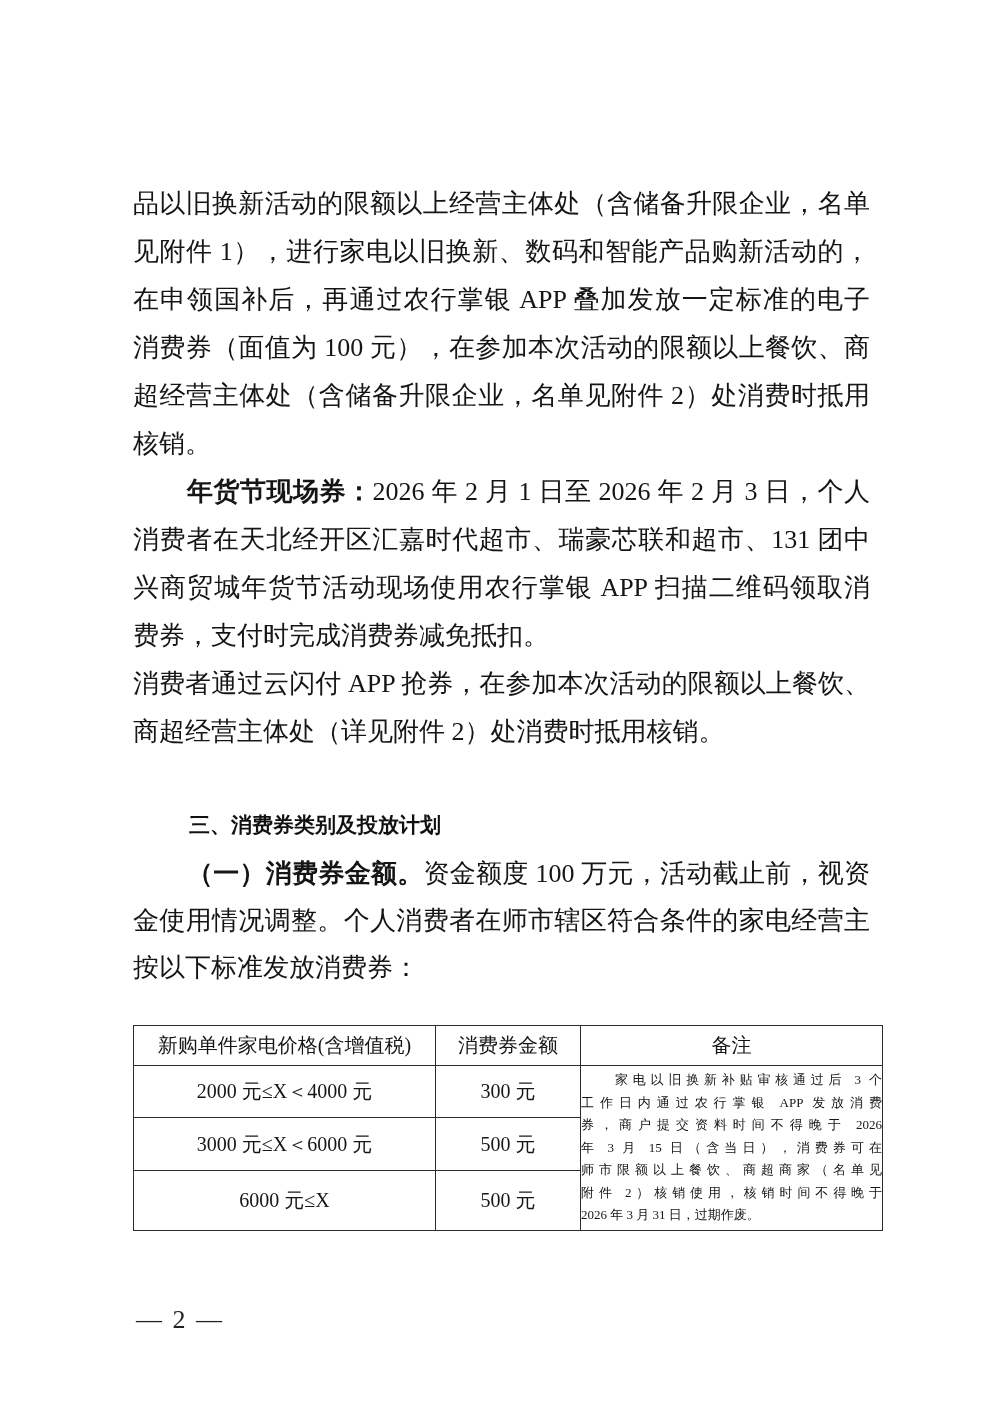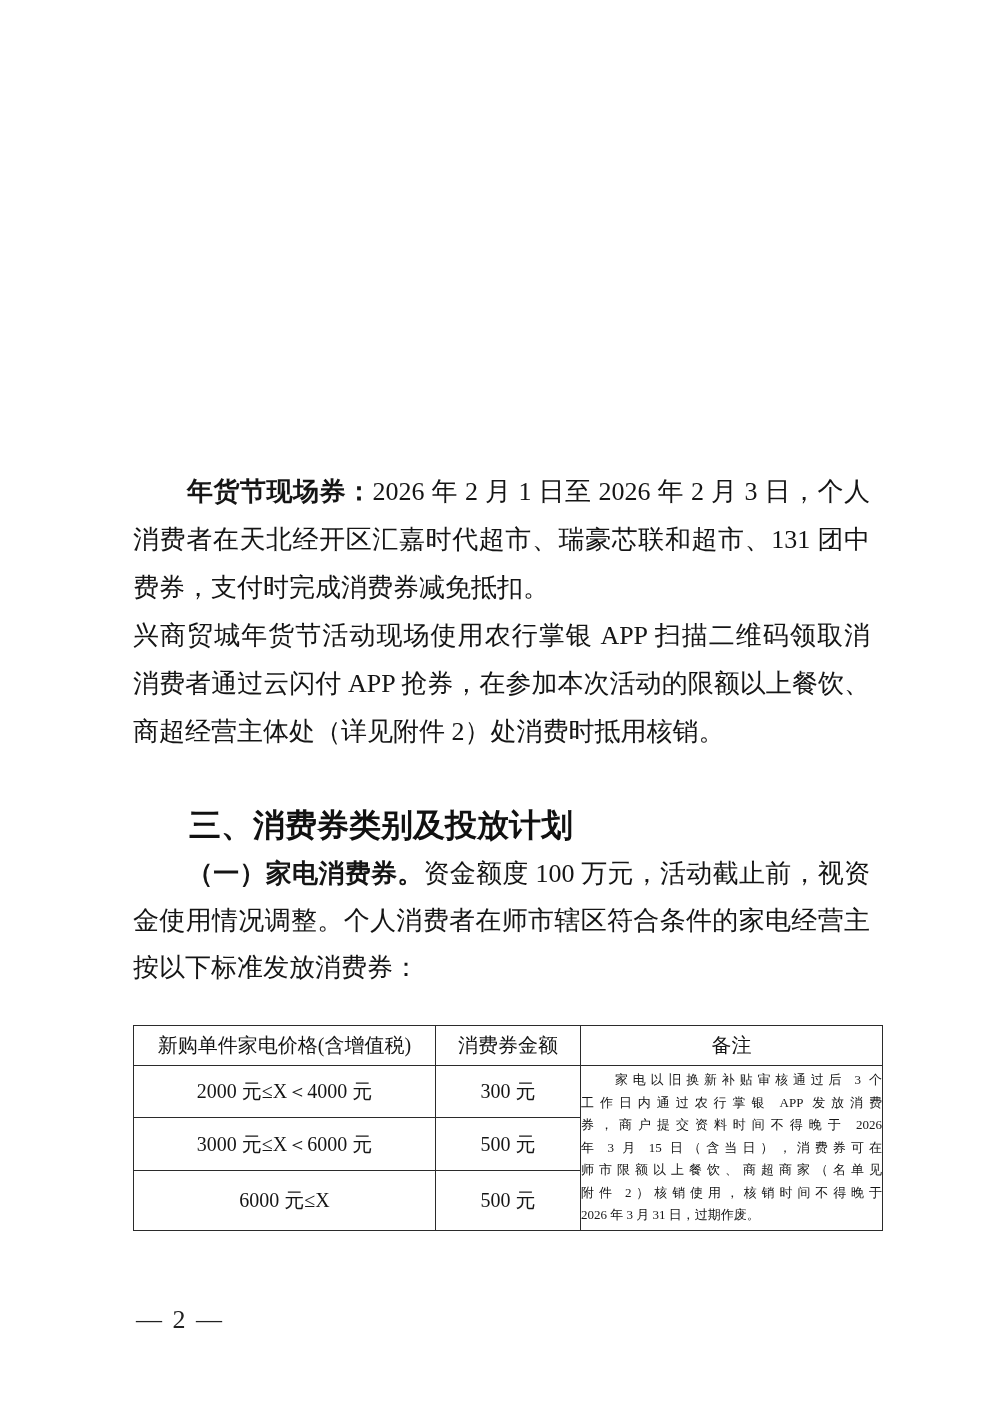--- a/index.html
+++ b/index.html
@@ -24,21 +24,21 @@
   }
   .line.last { text-align-last: left; }
   .line.indent { text-indent: 54px; }
   .lead { font-weight: bold; }
   .heading {
     height: 48px;
     line-height: 48px;
     padding-left: 56px;
     font-family: "Liberation Sans", "DejaVu Sans", sans-serif;
     font-weight: bold;
-    font-size: 32px;
+    font-size: 21px;
     color: #111;
     white-space: nowrap;
   }
   #p1 { top: 180px; }
   #p2 { top: 468px; }
   #p3 { top: 660px; }
   #sec-heading { top: 801px; }
   #p4 { top: 850px; }
   #p4 .line { height: 47px; line-height: 47px; }
   table.vtable {
@@ -81,37 +81,45 @@
     font-size: 26px;
     letter-spacing: 2px;
     color: #222;
   }
 </style>
 </head>
 <body>
 
 <div class="page">
 
+  <div class="block" id="p1">
+    <div class="line">品以旧换新活动的限额以上经营主体处（含储备升限企业，名单</div>
+    <div class="line">见附件 1），进行家电以旧换新、数码和智能产品购新活动的，</div>
+    <div class="line">在申领国补后，再通过农行掌银 APP 叠加发放一定标准的电子</div>
+    <div class="line">消费券（面值为 100 元），在参加本次活动的限额以上餐饮、商</div>
+    <div class="line">超经营主体处（含储备升限企业，名单见附件 2）处消费时抵用</div>
+    <div class="line last">核销。</div>
+  </div>
 
   <div class="block" id="p2">
     <div class="line indent"><span class="lead">年货节现场券：</span><span>2026 年 2 月 1 日至 2026 年 2 月 3 日，个人</span></div>
     <div class="line">消费者在天北经开区汇嘉时代超市、瑞豪芯联和超市、131 团中</div>
+    <div class="line">兴商贸城年货节活动现场使用农行掌银 APP 扫描二维码领取消</div>
     <div class="line last">费券，支付时完成消费券减免抵扣。</div>
-    <div class="line">兴商贸城年货节活动现场使用农行掌银 APP 扫描二维码领取消</div>
   </div>
 
   <div class="block" id="p3">
     <div class="line">消费者通过云闪付 APP 抢券，在参加本次活动的限额以上餐饮、</div>
     <div class="line last">商超经营主体处（详见附件 2）处消费时抵用核销。</div>
   </div>
 
   <div class="block heading" id="sec-heading">三、消费券类别及投放计划</div>
 
   <div class="block" id="p4">
-    <div class="line indent"><span class="lead">（一）家电消费券。</span><span>资金额度 100 万元，活动截止前，视资</span></div>
+    <div class="line indent"><span class="lead">（一）消费券金额。</span><span>资金额度 100 万元，活动截止前，视资</span></div>
     <div class="line">金使用情况调整。个人消费者在师市辖区符合条件的家电经营主</div>
     <div class="line last">按以下标准发放消费券：</div>
   </div>
 
   <table class="vtable">
     <colgroup>
       <col style="width:302px">
       <col style="width:145px">
       <col style="width:302px">
     </colgroup>

